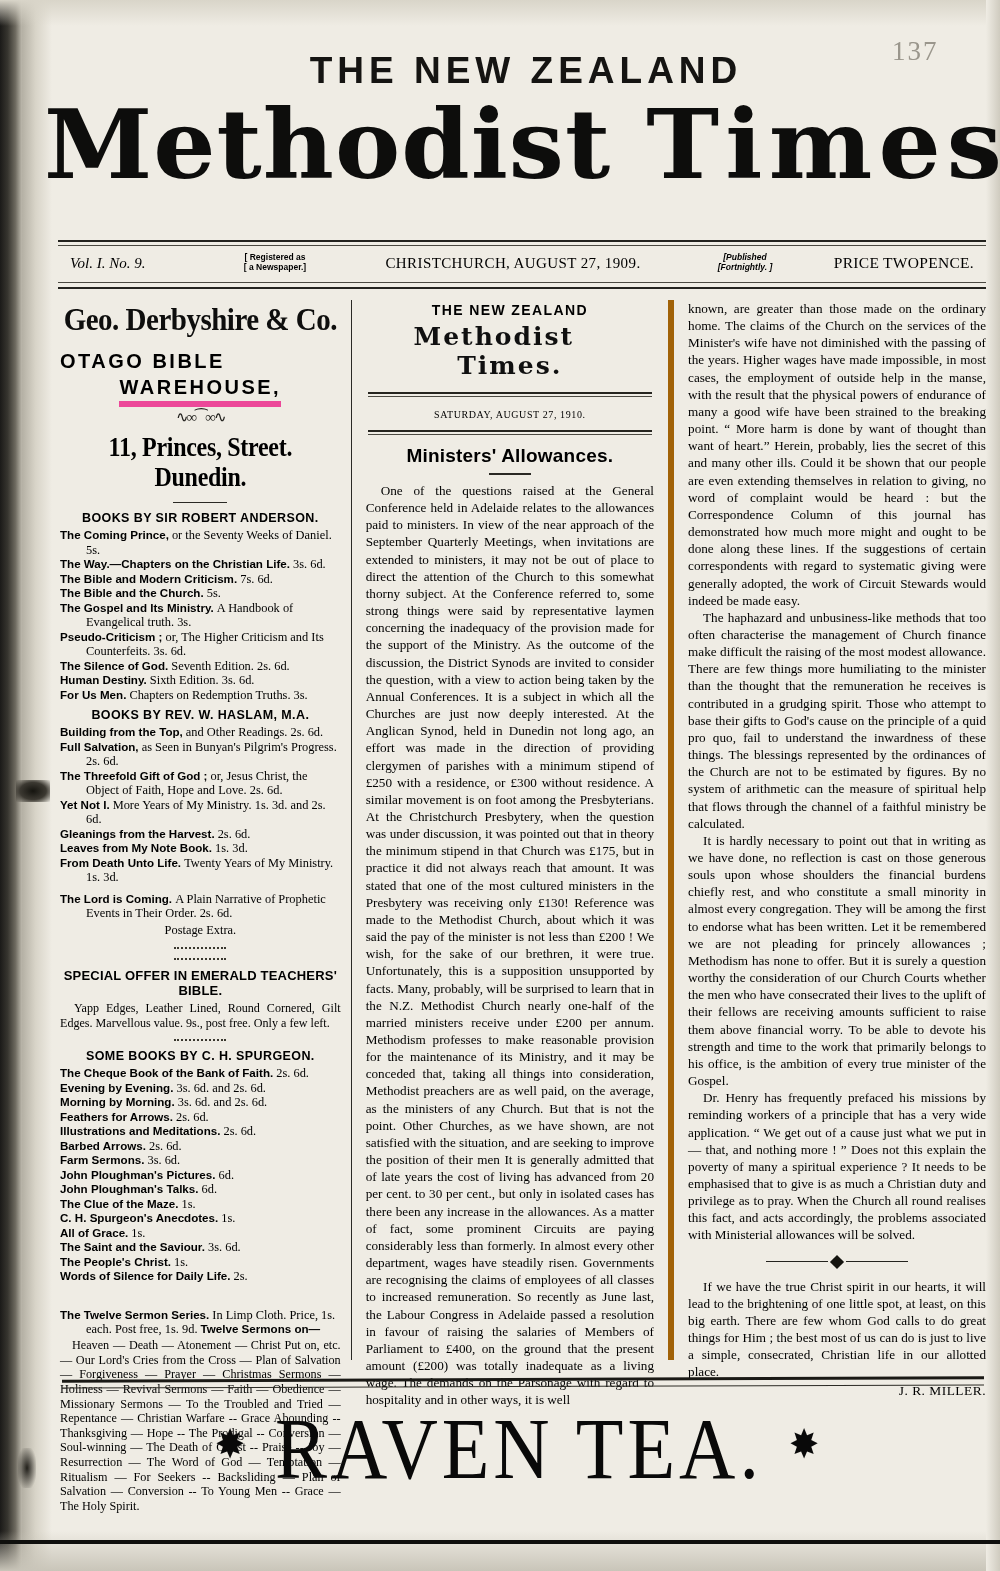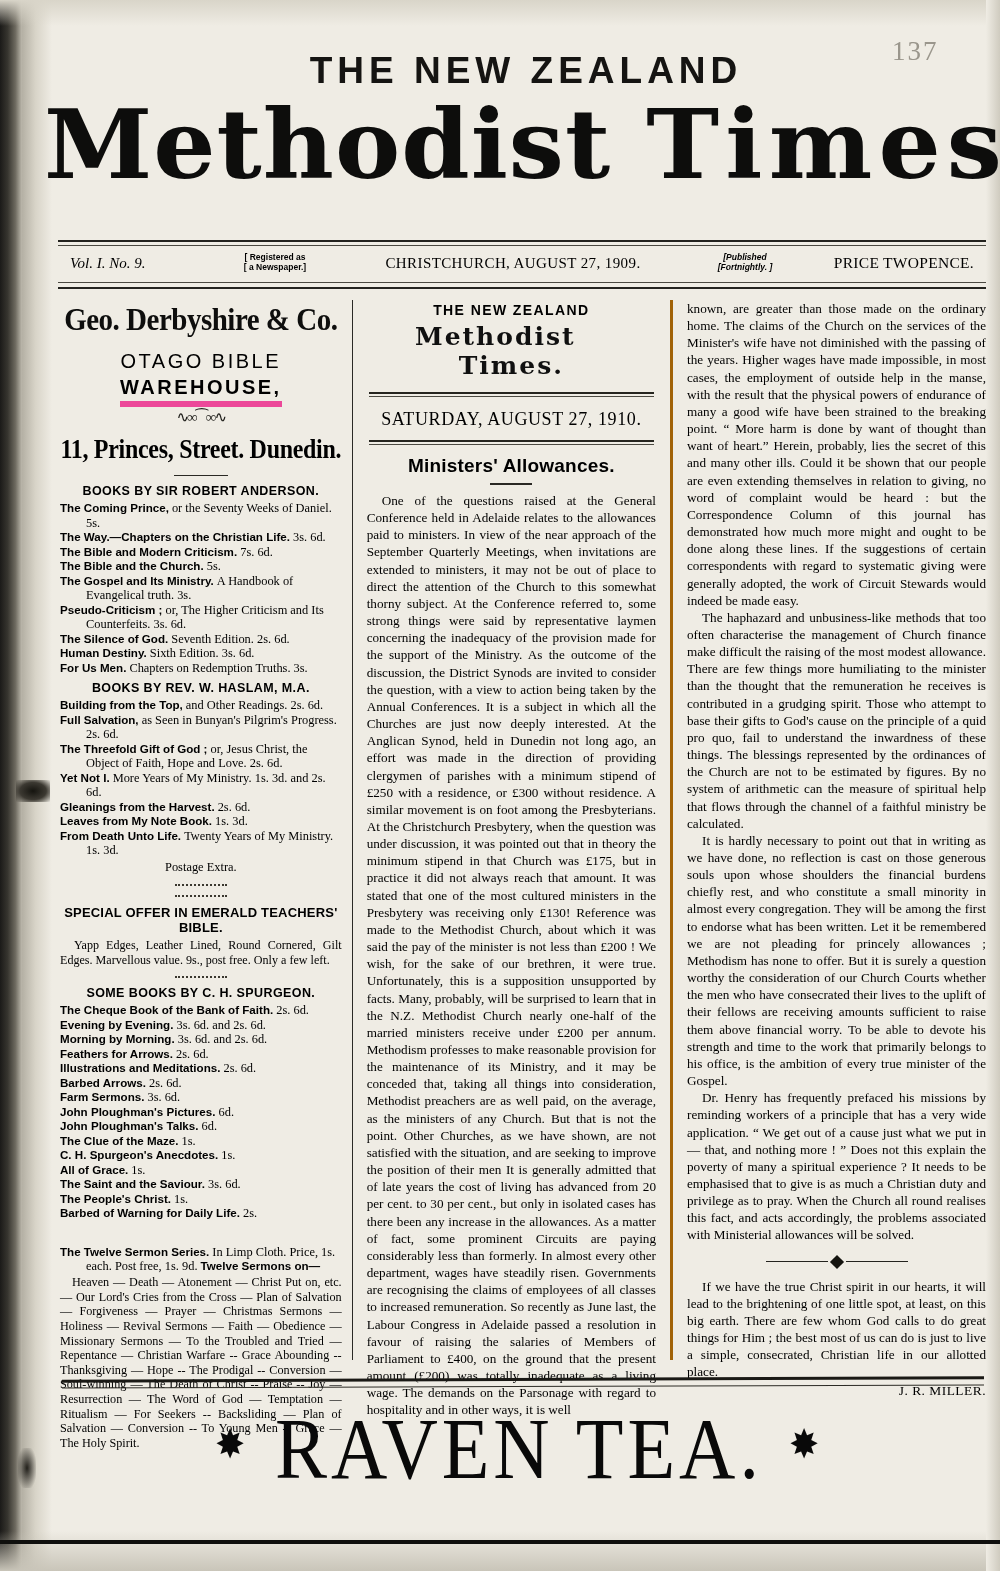--- a/index.html
+++ b/index.html
@@ -50,28 +50,28 @@
   .bannerbar .fortbox{font-size:8.5px;font-family:"Liberation Sans",sans-serif;
     font-weight:bold;line-height:1.15;width:98px;text-align:center;font-style:italic;}
   .bannerbar .price{width:180px;text-align:right;font-size:15.5px;padding-right:12px;
     letter-spacing:.3px;}
 
   
   .cols{position:absolute;left:8px;right:14px;top:300px;height:1060px;display:flex;}
   .col{position:relative;}
   .col-left{width:292px;padding-right:10px;}
   .col-mid{width:300px;padding:0 14px;border-left:1px solid #2b2a26;}
-  .col-right{width:310px;padding-left:14px;border-left:3px solid #a16207;}
+  .col-right{width:310px;padding-left:14px;border-left:6px solid #a16207;}
 
   
   .ad-name{font-family:"Liberation Serif",serif;font-weight:bold;font-size:29px;
     text-align:center;letter-spacing:-.5px;line-height:1.05;color:#0e0e0d;
     transform:scaleY(1.12);margin-top:4px;}
-  .ad-sub{font-family:"Liberation Sans",sans-serif;font-weight:normal;font-size:20px;
-    text-align:center;letter-spacing:2.5px;margin-top:14px;line-height:1.3;}
+  .ad-sub{font-family:"Liberation Sans",sans-serif;font-weight:bold;font-size:20px;
+    text-align:left;letter-spacing:2.5px;margin-top:14px;line-height:1.3;}
   .ad-sub2{font-family:"Liberation Sans",sans-serif;font-weight:bold;font-size:20px;
     text-align:center;letter-spacing:2.5px;line-height:1.3;
     border-bottom:6px solid #ec4899;display:inline-block;padding-bottom:1px;}
   .ad-sub2wrap{text-align:center;}
   .flourish{text-align:center;font-size:15px;letter-spacing:-2px;color:#201f1b;
     margin-top:1px;}
   .ad-addr{font-family:"Liberation Serif",serif;font-weight:bold;font-size:24px;
     text-align:center;margin-top:10px;letter-spacing:-.3px;transform:scaleY(1.1);}
   .shortrule{width:54px;height:1px;background:#2a2924;margin:12px auto 8px;}
   .dashrule{width:52px;border-top:2px dotted #3a382f;margin:9px auto 8px;}
@@ -91,21 +91,21 @@
     padding-left:0;margin-top:1px;}
   .sermonlist .ind{display:block;text-indent:12px;}
 
   
   .mid-kicker{font-family:"Liberation Sans",sans-serif;font-weight:bold;font-size:14px;
     text-align:center;letter-spacing:1.4px;margin-top:2px;}
   .mid-goth{font-family:"DejaVu Serif",serif;font-weight:bold;font-size:25px;
     text-align:center;letter-spacing:2px;margin-top:4px;color:#101010;}
   .mid-rule{border-top:2px solid #26251f;margin:12px 2px 2px;}
   .mid-rule-thin{border-top:1px solid #4c4a42;margin:2px 2px 0;}
-  .mid-date{text-align:center;font-size:18px;letter-spacing:.6px;margin:12px 0 10px;}
+  .mid-date{text-align:center;font-size:10px;letter-spacing:.6px;margin:12px 0 10px;}
   .arthead{font-family:"Liberation Sans",sans-serif;font-weight:bold;font-size:19px;
     text-align:center;letter-spacing:.2px;margin-top:10px;}
   .arthead-rule{width:42px;height:2px;background:#2a2924;margin:6px auto 7px;}
   .bodytext{font-size:13.2px;line-height:1.30;text-align:justify;
     hyphens:auto;}
   .bodytext p{margin:0;text-indent:15px;}
   .signature{text-align:right;font-size:13.4px;margin-top:2px;letter-spacing:.5px;}
   .diamond-rule{display:flex;align-items:center;justify-content:center;margin:13px 0 11px;}
   .diamond-rule .ln{height:1px;background:#24231e;width:62px;}
   .diamond-rule .dm{width:10px;height:10px;background:#15140f;
@@ -196,20 +196,21 @@
 
         <div class="sechead">BOOKS BY REV. W. HASLAM, M.A.</div>
         <div>
           <div class="bookline hang"><span class="t">Building from the Top,</span> <span class="d">and Other Readings.  2s. 6d.</span></div>
           <div class="bookline hang"><span class="t">Full Salvation,</span> <span class="d">as Seen in Bunyan's Pilgrim's Progress. 2s. 6d.</span></div>
           <div class="bookline hang"><span class="t">The Threefold Gift of God ;</span> <span class="d">or, Jesus Christ, the Object of Faith, Hope and Love.  2s. 6d.</span></div>
           <div class="bookline hang"><span class="t">Yet Not I.</span> <span class="d">More Years of My Ministry.  1s. 3d. and 2s. 6d.</span></div>
           <div class="bookline hang"><span class="t">Gleanings from the Harvest.</span> <span class="d">2s. 6d.</span></div>
           <div class="bookline hang"><span class="t">Leaves from My Note Book.</span> <span class="d">1s. 3d.</span></div>
           <div class="bookline hang"><span class="t">From Death Unto Life.</span> <span class="d">Twenty Years of My Ministry. 1s. 3d.</span></div>
+          <div class="bookline hang" style="margin-top:7px;"><span class="t">The Lord is Coming.</span> <span class="d">A Plain Narrative of Prophetic Events in Their Order.  2s. 6d.</span></div>
         </div>
         <div class="postage">Postage Extra.</div>
 
         <div class="dashrule"></div>
 
 
         <div class="dashrule"></div>
 
         <div class="sechead-l">SPECIAL OFFER IN EMERALD TEACHERS' BIBLE.</div>
         <div class="bodysm" style="text-indent:14px;">Yapp Edges, Leather Lined, Round Cornered, Gilt Edges.  Marvellous value.  9s., post free.  Only a few left.</div>
@@ -225,21 +226,21 @@
           <div class="bookline hang"><span class="t">Illustrations and Meditations.</span> <span class="d">2s. 6d.</span></div>
           <div class="bookline hang"><span class="t">Barbed Arrows.</span> <span class="d">2s. 6d.</span></div>
           <div class="bookline hang"><span class="t">Farm Sermons.</span> <span class="d">3s. 6d.</span></div>
           <div class="bookline hang"><span class="t">John Ploughman's Pictures.</span> <span class="d">6d.</span></div>
           <div class="bookline hang"><span class="t">John Ploughman's Talks.</span> <span class="d">6d.</span></div>
           <div class="bookline hang"><span class="t">The Clue of the Maze.</span> <span class="d">1s.</span></div>
           <div class="bookline hang"><span class="t">C. H. Spurgeon's Anecdotes.</span> <span class="d">1s.</span></div>
           <div class="bookline hang"><span class="t">All of Grace.</span> <span class="d">1s.</span></div>
           <div class="bookline hang"><span class="t">The Saint and the Saviour.</span> <span class="d">3s. 6d.</span></div>
           <div class="bookline hang"><span class="t">The People's Christ.</span> <span class="d">1s.</span></div>
-          <div class="bookline hang"><span class="t">Barbed of Warning for Daily Life.</span> <span class="d">2s.</span></div>
+          <div class="bookline hang"><span class="t">Words of Silence for Daily Life.</span> <span class="d">2s.</span></div>
         </div>
 
         <div class="bookline hang" style="margin-top:24px;">
           <span class="t">The Twelve Sermon Series.</span>
           <span class="d">In Limp Cloth.  Price, 1s. each.  Post free, 1s. 9d.</span>
           <span class="t">Twelve Sermons on—</span>
         </div>
         <div class="sermonlist">
           <span class="ind">Heaven — Death — Atonement — Christ Put on, etc. — Our Lord's Cries from the Cross — Plan of Salvation — Forgiveness — Prayer — Christmas Sermons — Holiness — Revival Sermons — Faith — Obedience — Missionary Sermons — To the Troubled and Tried — Repentance — Christian Warfare -- Grace Abounding -- Thanksgiving — Hope -- The Prodigal -- Conversion — Soul-winning — The Death of Christ -- Praise -- Joy — Resurrection — The Word of God — Temptation — Ritualism — For Seekers -- Backsliding — Plan of Salvation — Conversion -- To Young Men -- Grace — The Holy Spirit.</span>
         </div>

